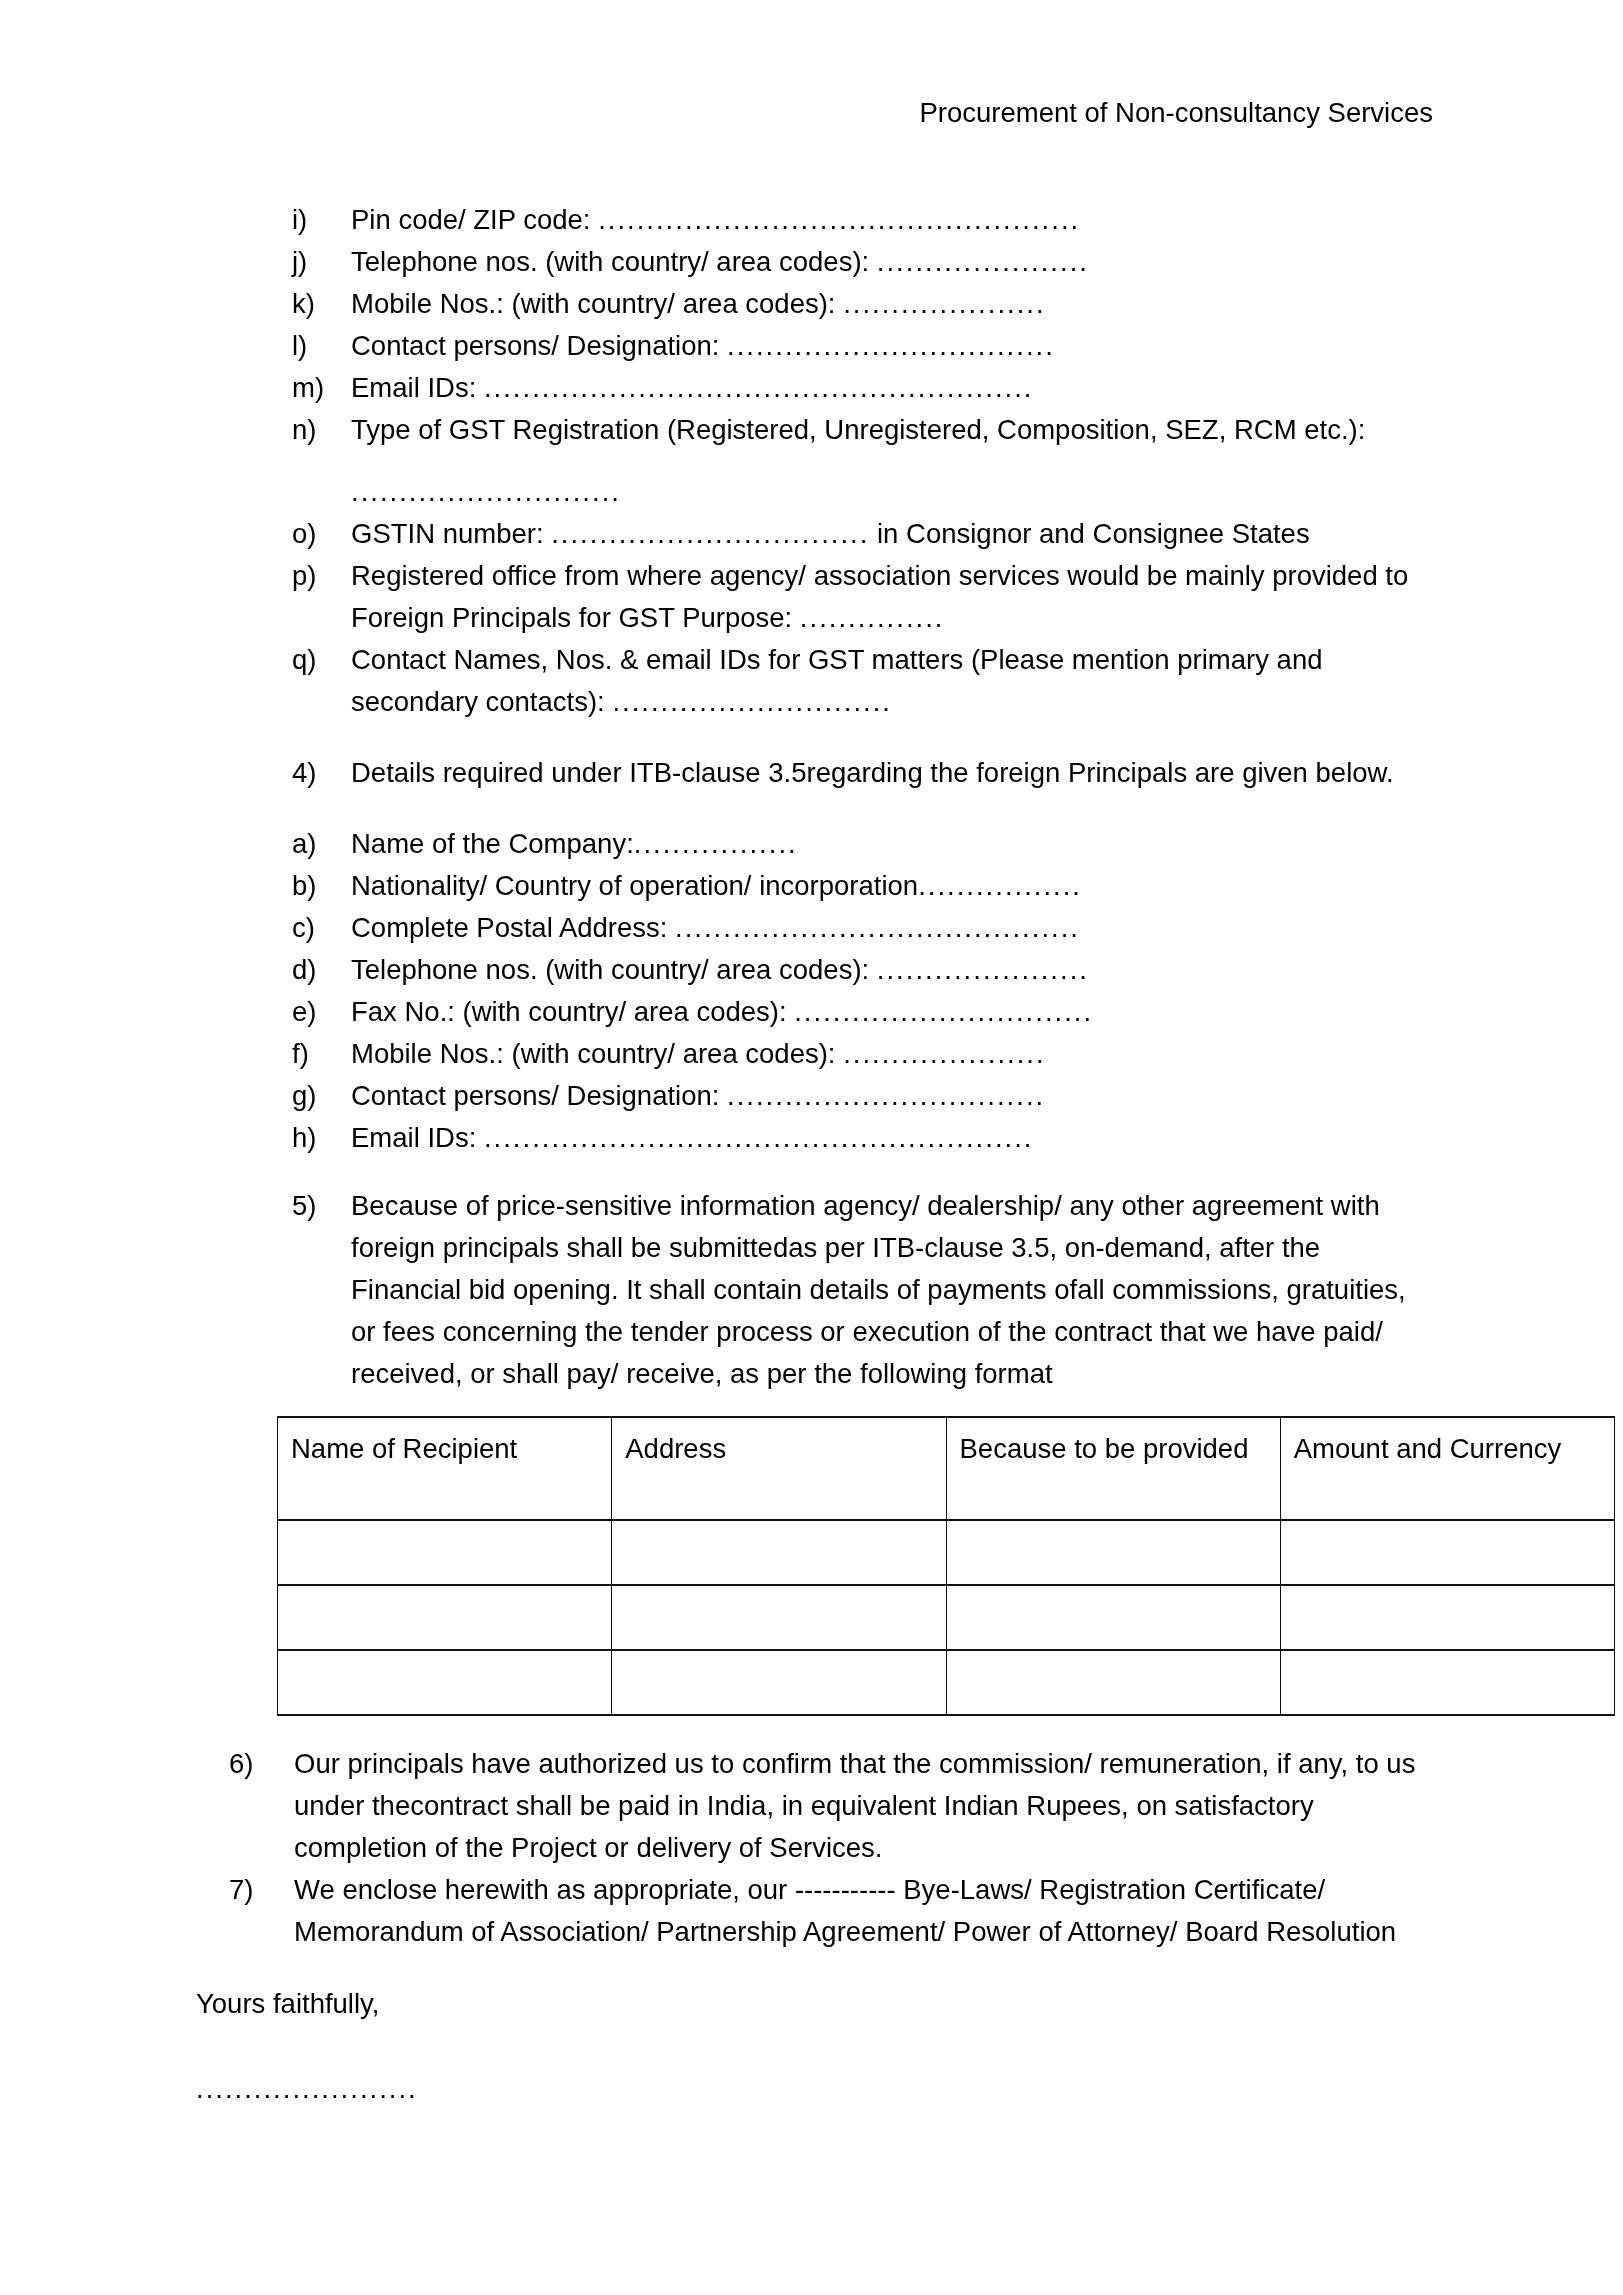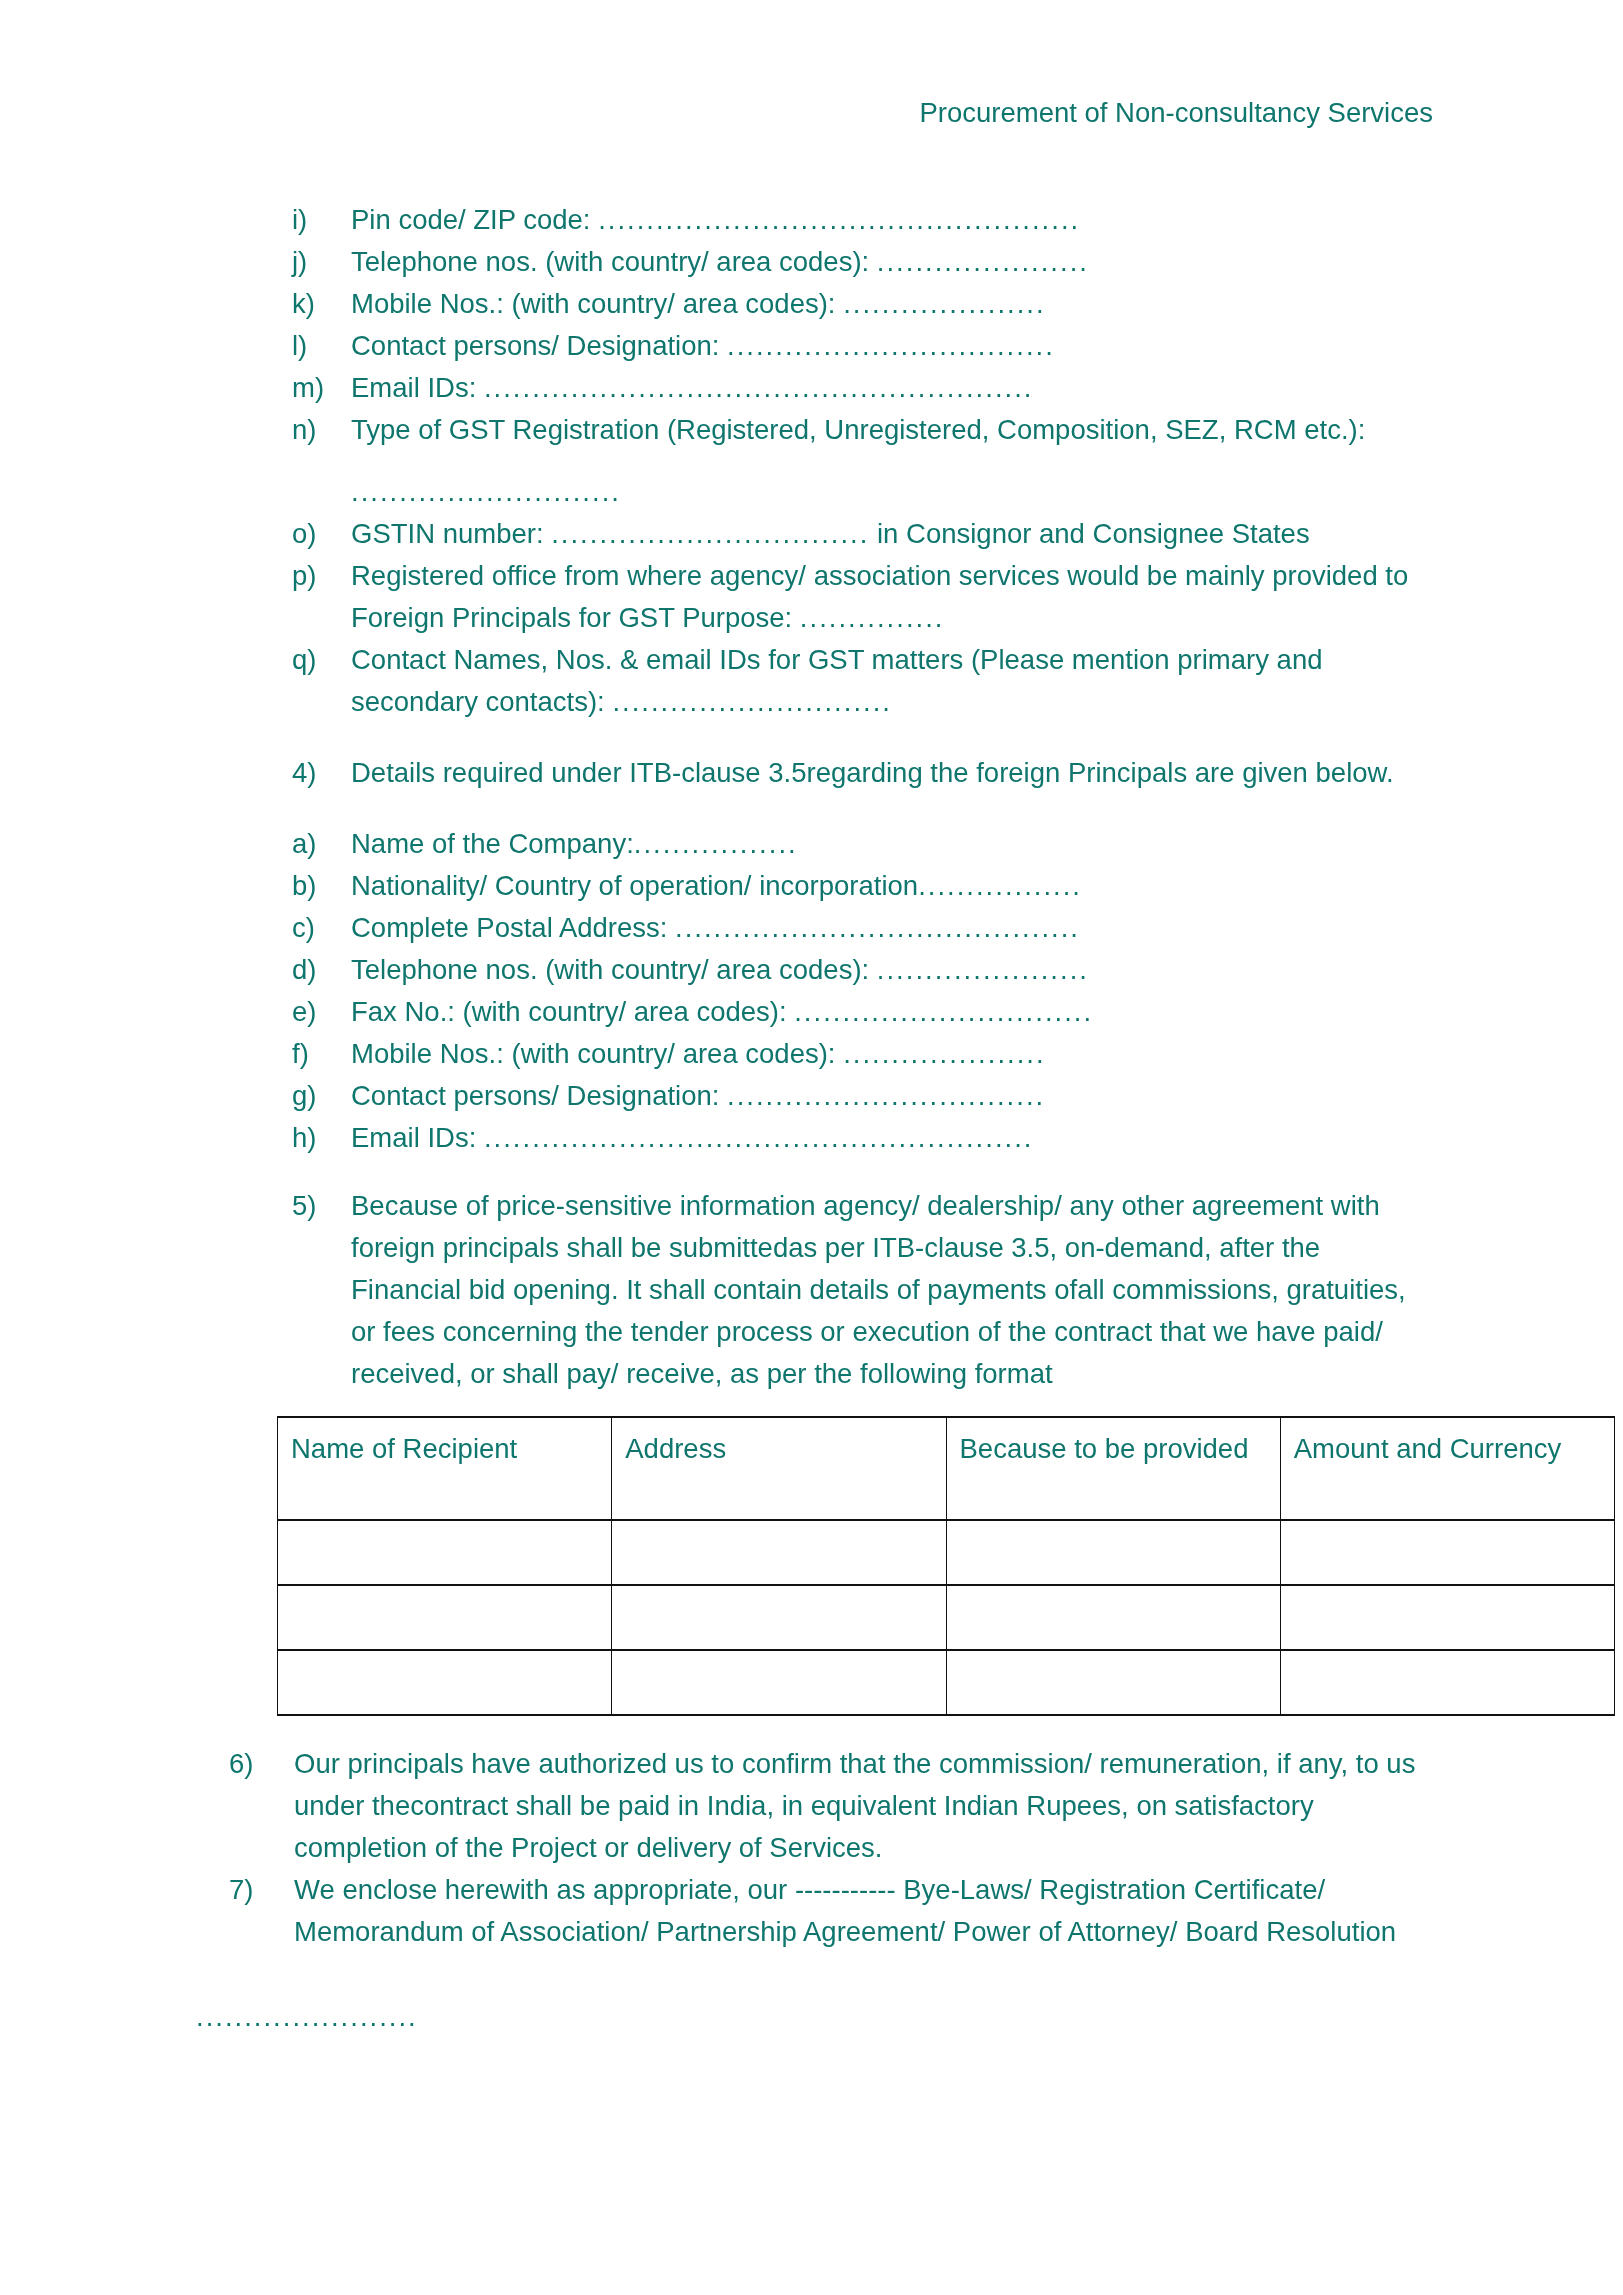--- a/index.html
+++ b/index.html
@@ -1,19 +1,19 @@
 <!DOCTYPE html>
 <html style="font-size:10.5px"><head>
 <meta charset="utf-8">
 <style>
   html,body { margin:0; padding:0; background:#888; }
   .page {
     position:relative; width:1623px; height:2295px; background:#ffffff;
     font-family:"Liberation Sans", sans-serif; font-size:27.5px; line-height:42px;
-    color:#0f766e; overflow:hidden; margin:0 auto;
+    color:#000000; overflow:hidden; margin:0 auto;
   }
   .content { position:absolute; top:0; left:0; right:0; bottom:0;
     padding:92px 190px 0 196px; box-sizing:border-box; }
   .doc-header { text-align:right; }
   .row { display:flex; align-items:flex-start; }
   .lvlB { margin-left:96px; }
   .lvlB .lbl { flex:0 0 59px; }
   .lvlA { margin-left:33px; }
   .lvlA .lbl { flex:0 0 65px; }
   .txt { flex:1 1 auto; }
@@ -171,18 +171,19 @@
 
     <div class="row lvlA item6">
       <span class="lbl">6)</span>
       <span class="txt">Our principals have authorized us to confirm that the commission/ remuneration, if any, to us under thecontract shall be paid in India, in equivalent Indian Rupees, on satisfactory completion of the Project or delivery of Services.</span>
     </div>
     <div class="row lvlA">
       <span class="lbl">7)</span>
       <span class="txt">We enclose herewith as appropriate, our ----------- Bye-Laws/ Registration Certificate/ Memorandum of Association/ Partnership Agreement/ Power of Attorney/ Board Resolution</span>
     </div>
 
+    <div class="valediction">Yours faithfully,</div>
     <div class="sigline"><span class="dots">.......................</span></div>
 
   </div>
 
 </div>
 
 
 </body></html>

